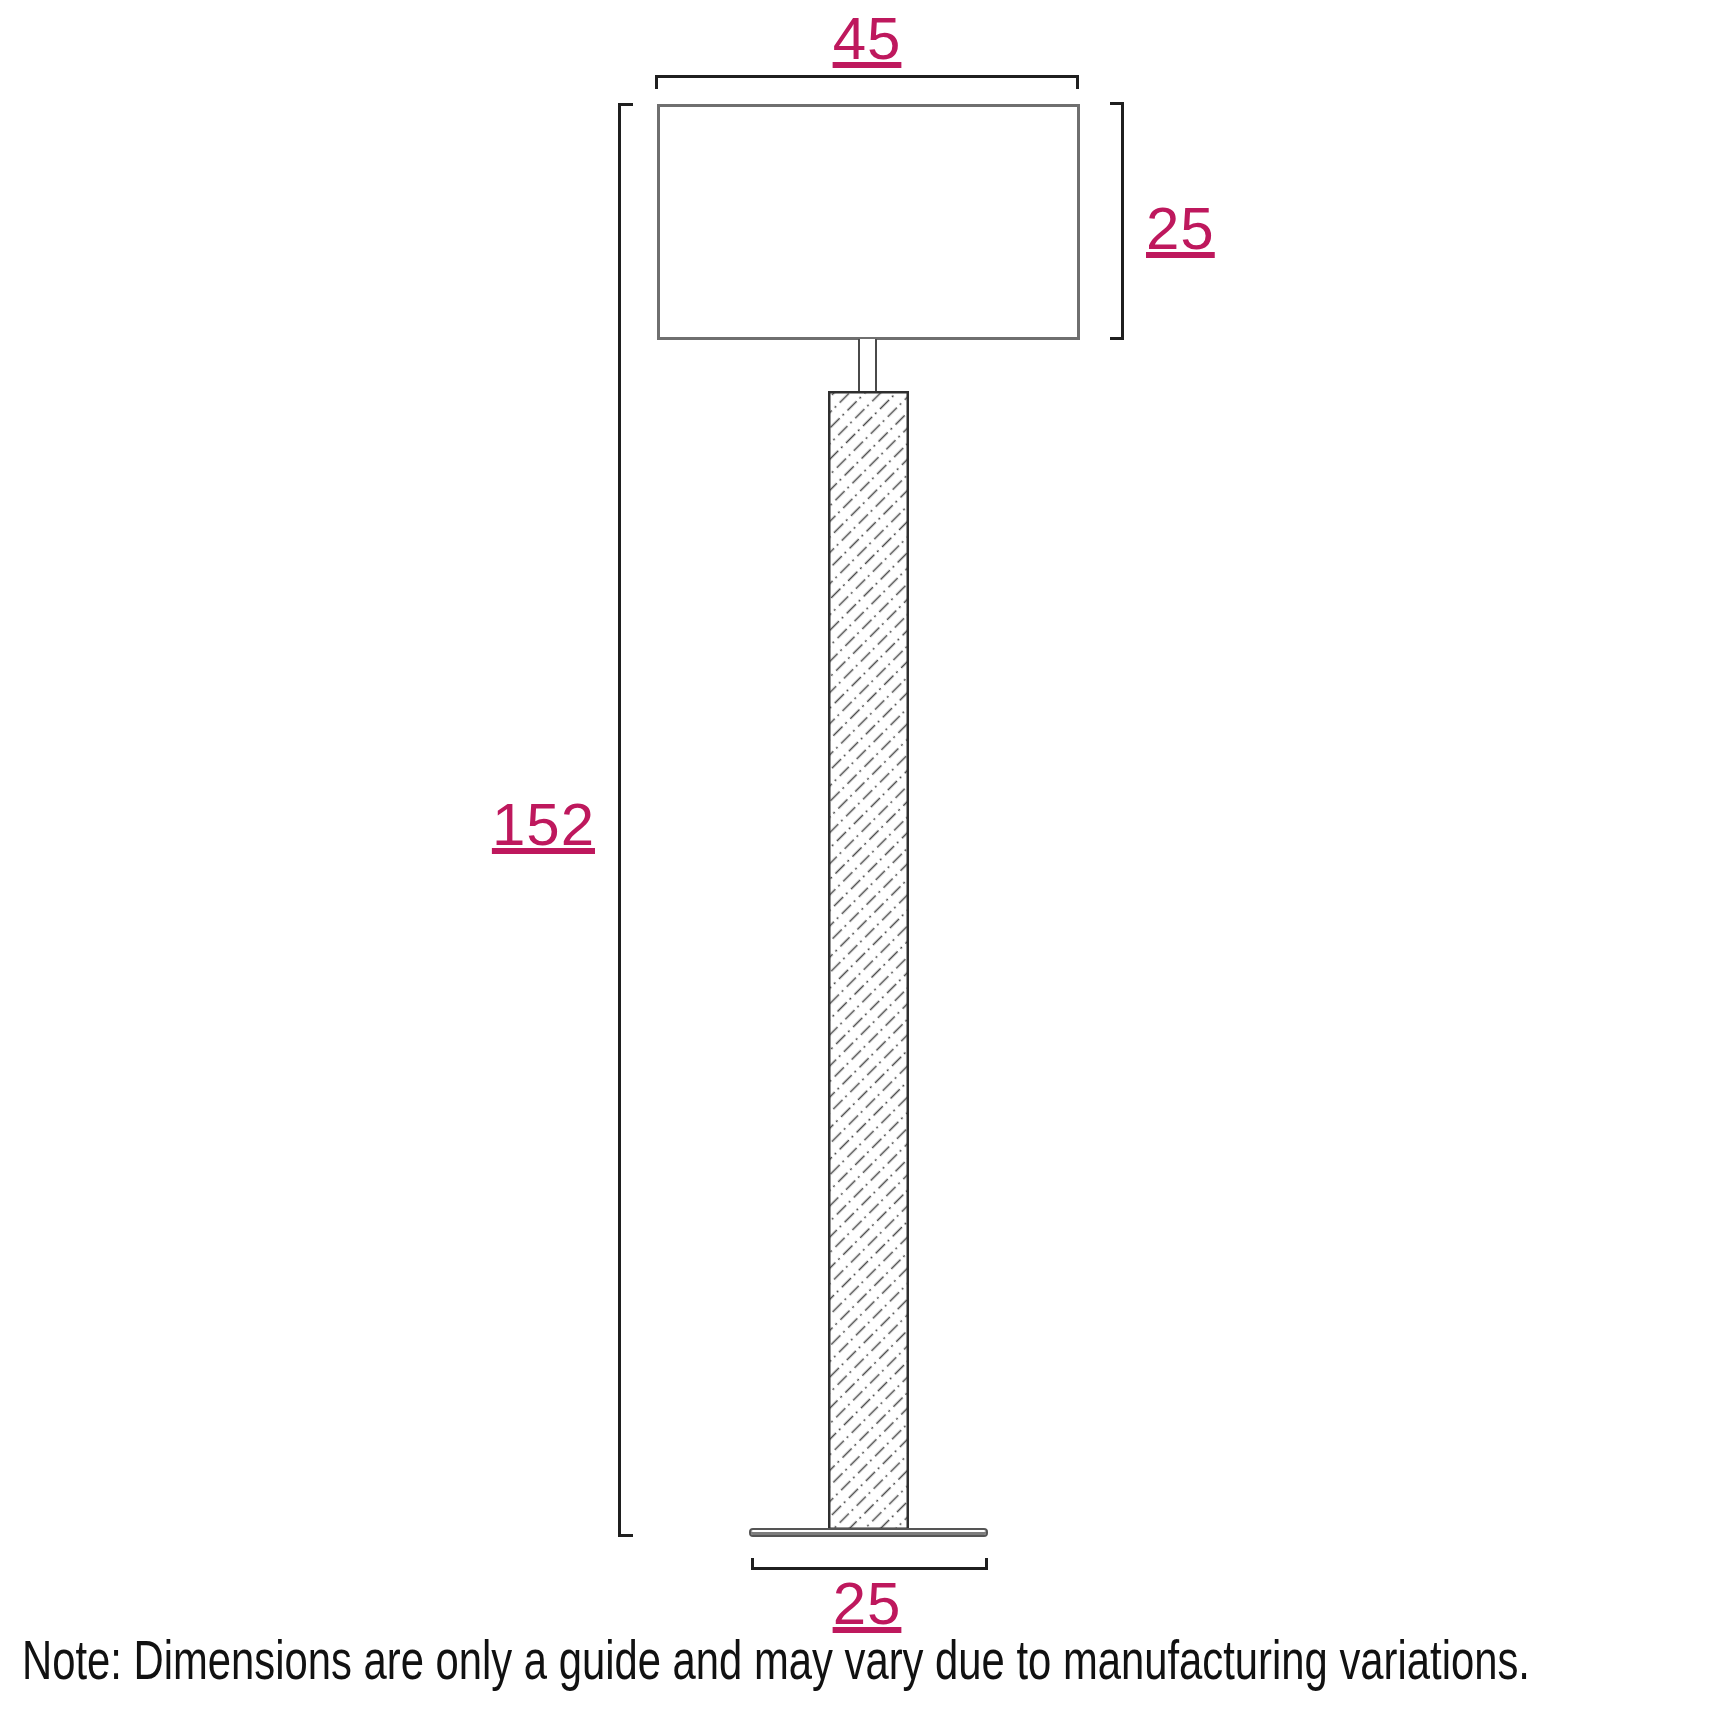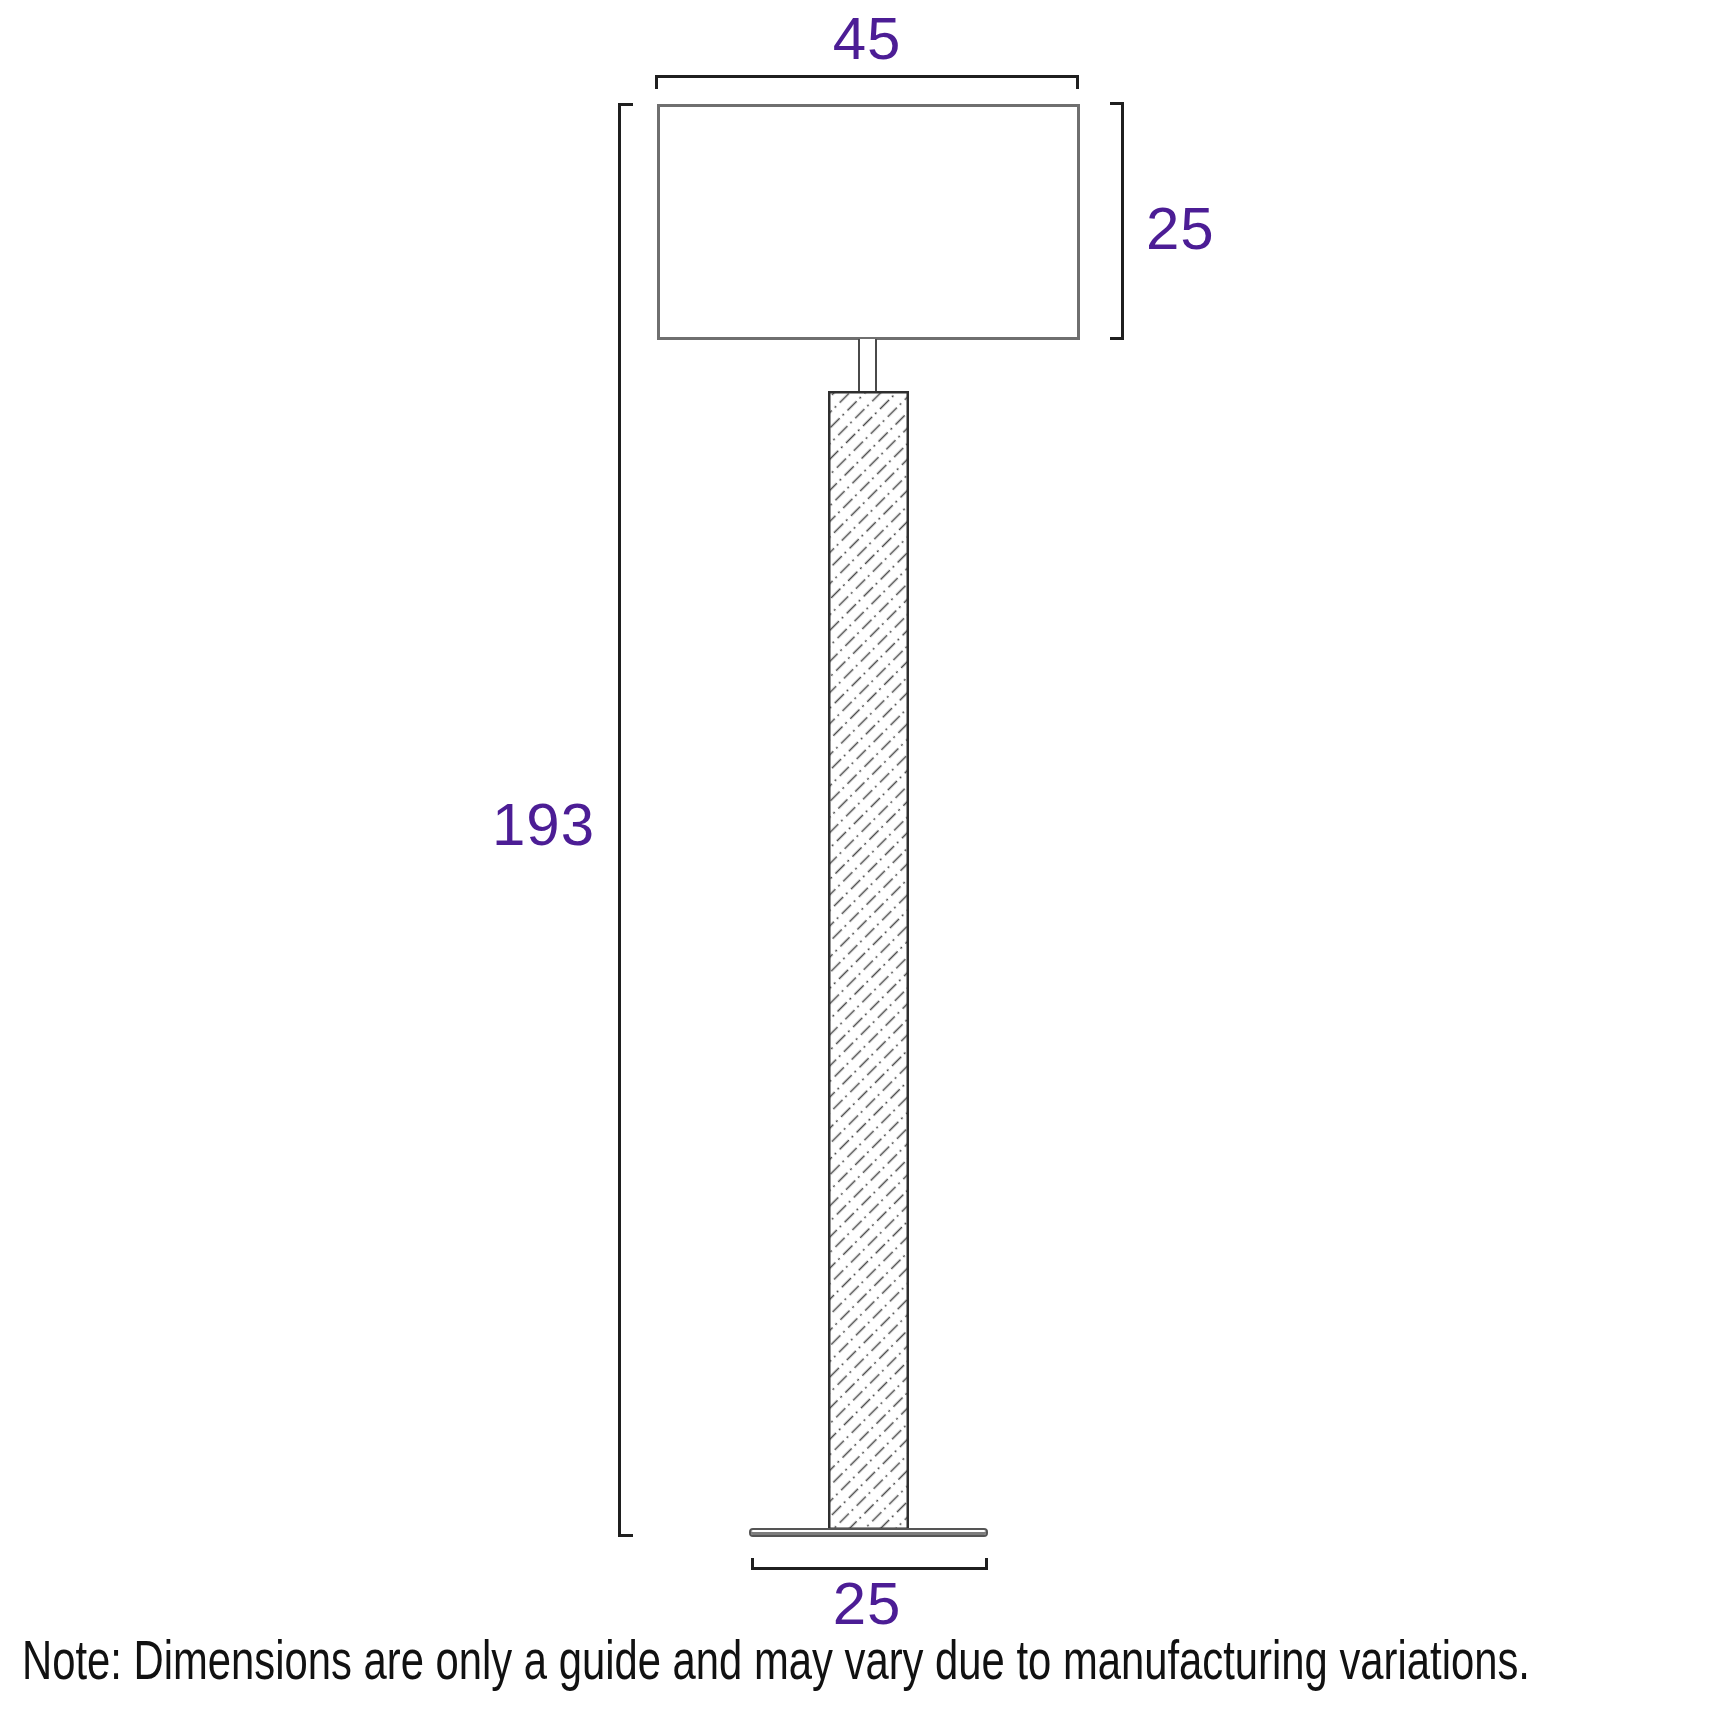--- a/index.html
+++ b/index.html
@@ -16,22 +16,23 @@
     overflow: hidden;
   }
   .abs { position: absolute; box-sizing: border-box; }
 
   
   .dim-label {
     position: absolute;
     box-sizing: border-box;
     font-size: 60px;
     line-height: 62px;
-    color: #4c1d95;
+    color: #be185d;
     letter-spacing: 1px;
+    text-decoration: underline;
   }
 
   
   .bracket { position: absolute; box-sizing: border-box; }
   .bracket-top {      
     border-top: 3px solid #1f1f1f;
     border-left: 3px solid #1f1f1f;
     border-right: 3px solid #1f1f1f;
   }
   .bracket-bottom {   
@@ -82,21 +83,21 @@
   }
 </style>
 </head>
 <body>
 
 <div class="canvas">
 
   <div class="dim-label" style="left:787px; top:8px; width:160px; text-align:center;">45</div>
   <div class="bracket bracket-top abs" style="left:655px; top:75px; width:424px; height:14px;"></div>
 
-  <div class="dim-label" style="left:380px; top:794px; width:215px; text-align:right;">193</div>
+  <div class="dim-label" style="left:380px; top:794px; width:215px; text-align:right;">152</div>
   <div class="bracket bracket-left abs" style="left:618px; top:103px; width:15px; height:1434px;"></div>
 
   <div class="bracket bracket-right abs" style="left:1110px; top:102px; width:14px; height:238px;"></div>
   <div class="dim-label" style="left:1146px; top:198px; width:180px; text-align:left;">25</div>
 
   <div class="abs shade"></div>
 
   <div class="abs neck"></div>
 
   <svg class="abs column-svg" width="81" height="1139" viewBox="0 0 81 1139">

